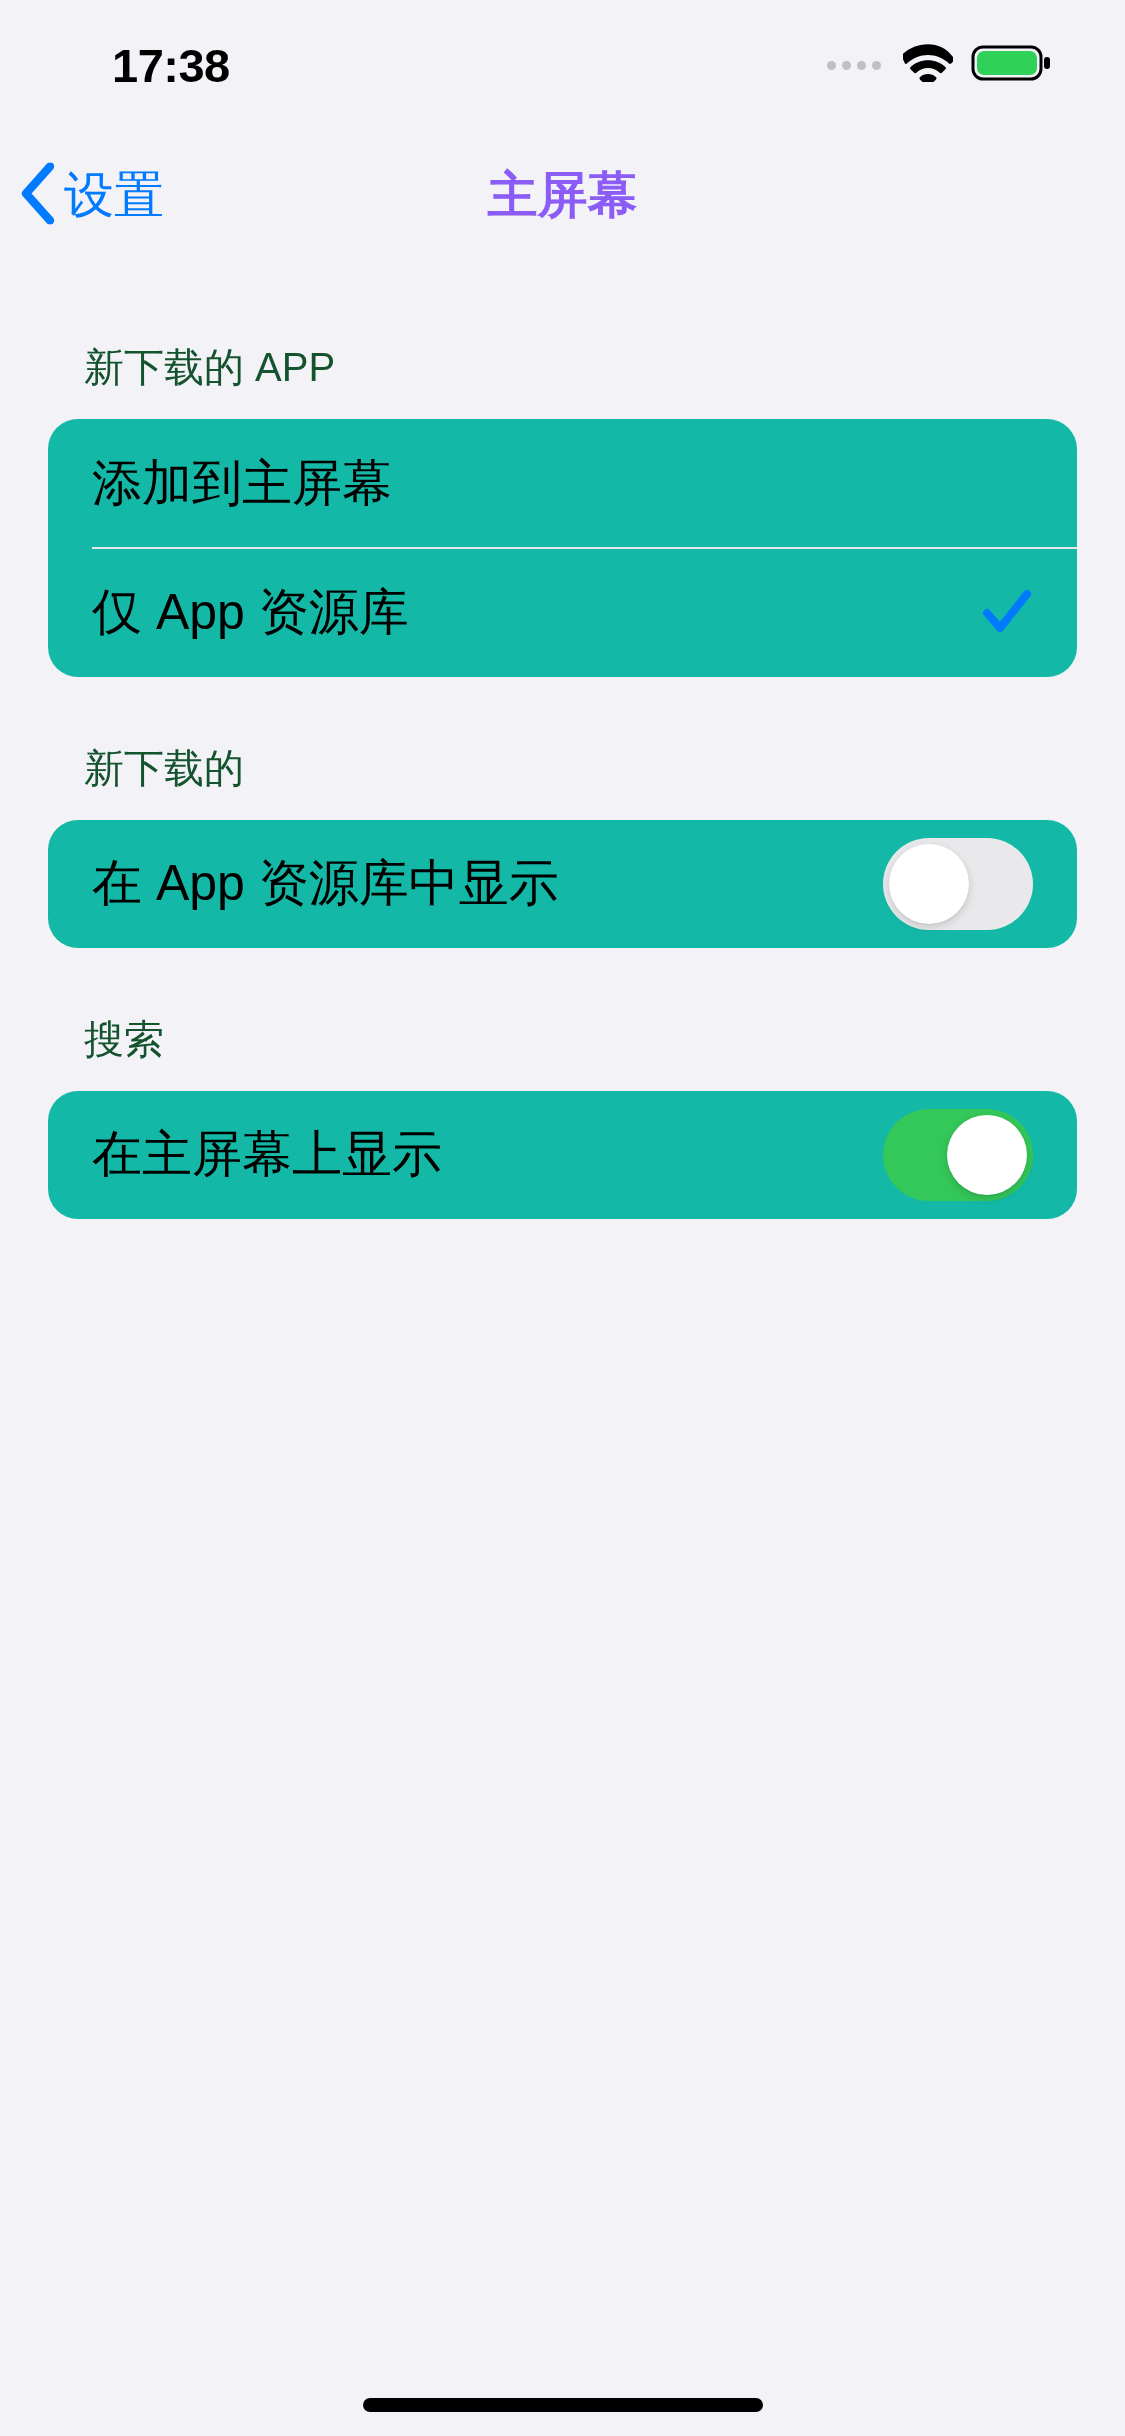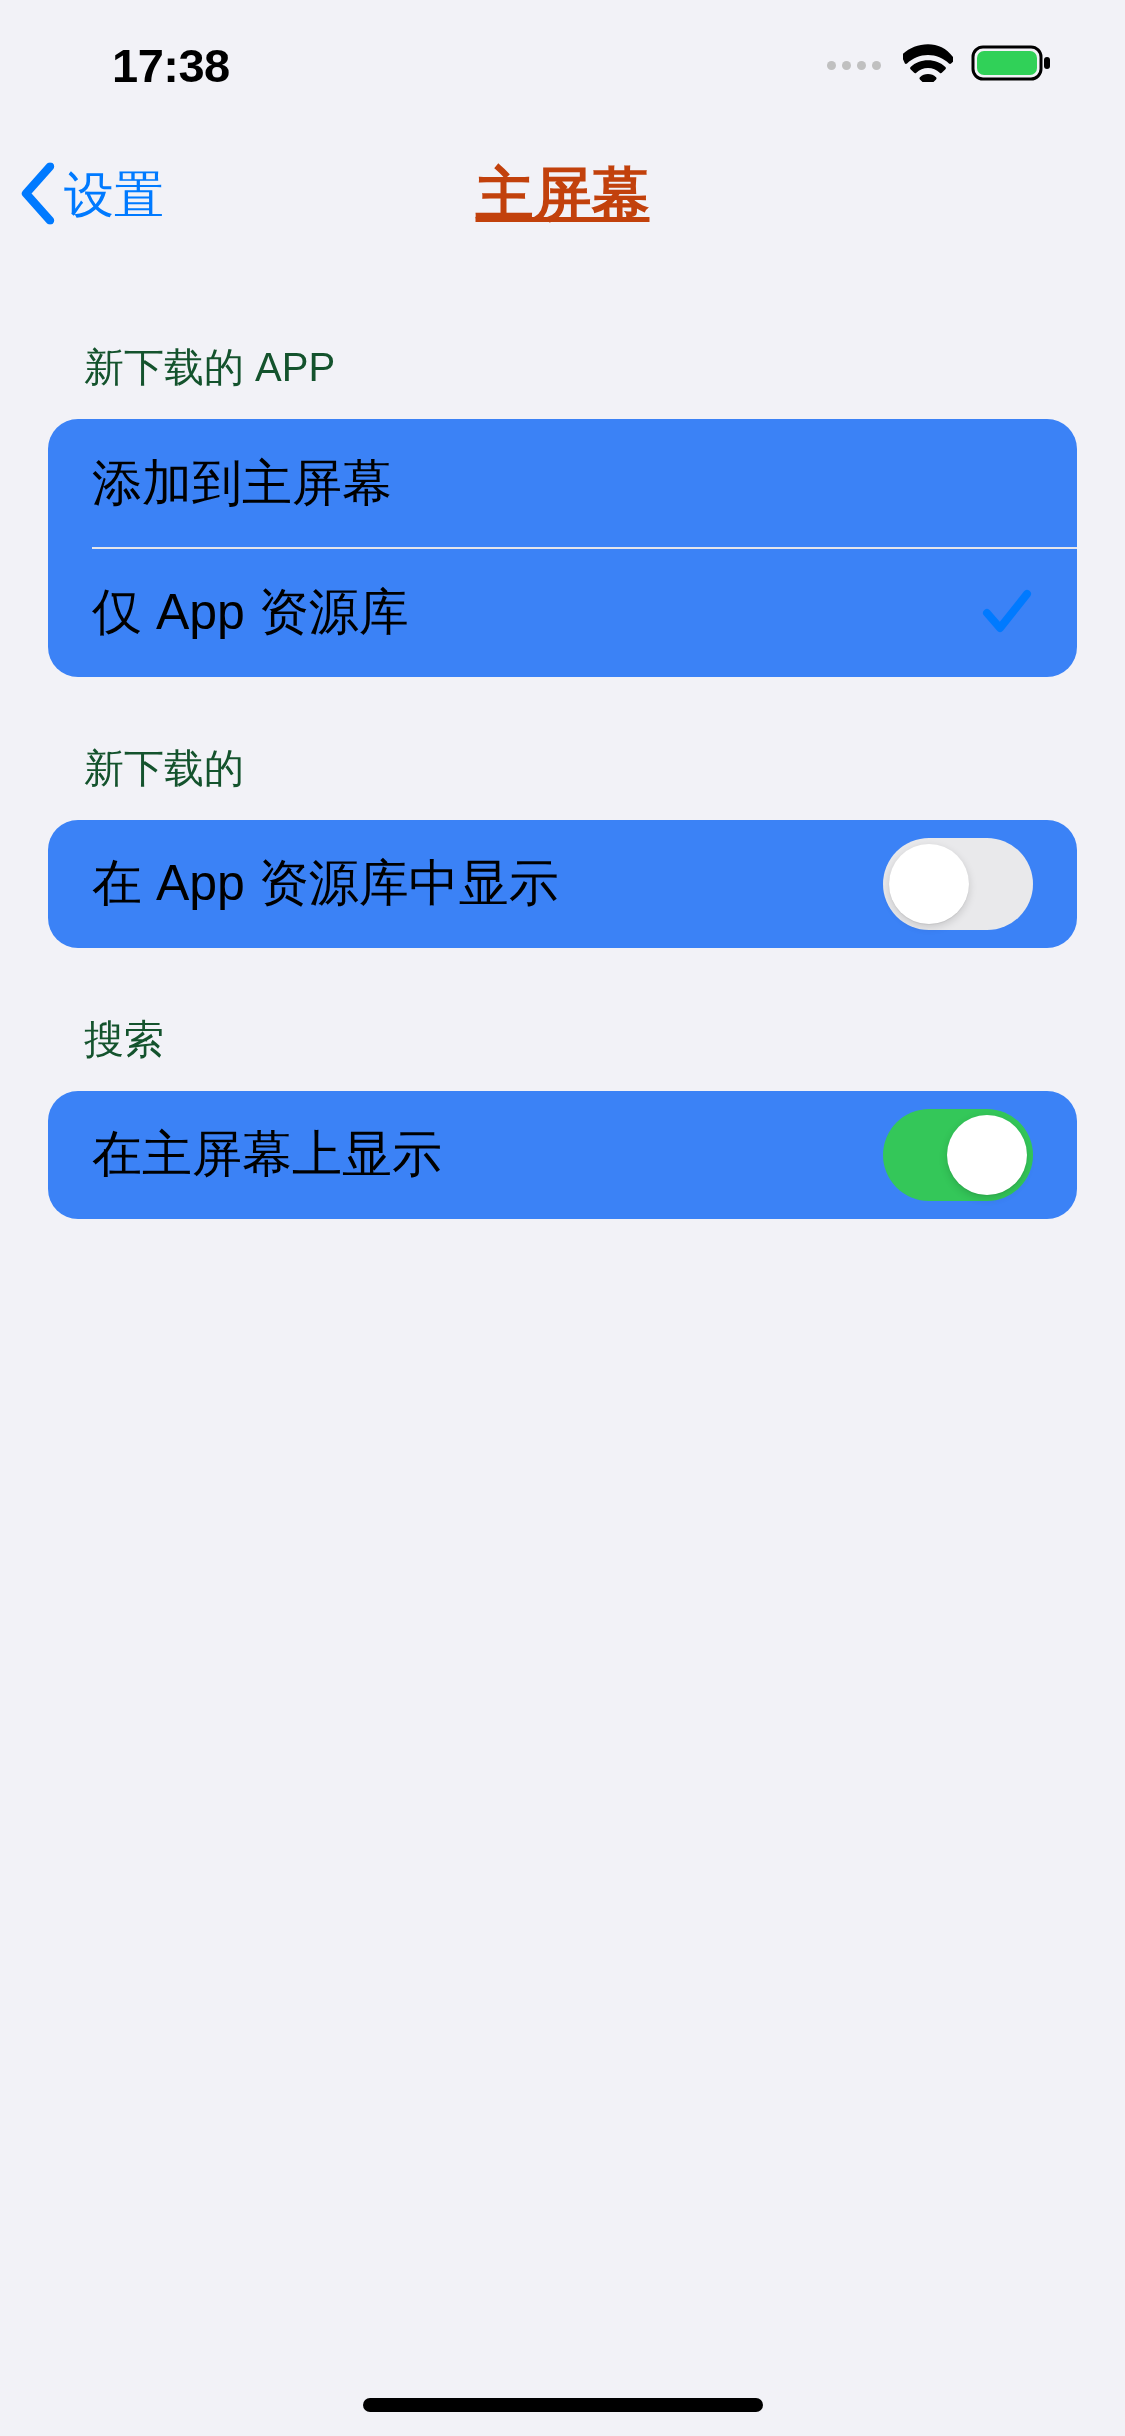--- a/index.html
+++ b/index.html
@@ -65,39 +65,38 @@
     }
     .nav-back-label {
       font-size: 50px;
       font-weight: 400;
       color: #007aff;
     }
     .nav-title {
       position: absolute;
       left: 50%;
       transform: translateX(-50%);
-      font-size: 58px;
+      font-size: 50px;
       font-weight: 600;
-      color: #c2410c;
-      text-decoration: underline;
+      color: #8b5cf6;
     }
     .content {
       padding: 0 48px;
     }
     .section-header {
       font-size: 40px;
       color: #14532d;
       padding: 80px 0 24px 36px;
       font-weight: 400;
     }
     .section-header.small-gap {
       padding-top: 64px;
     }
     .group {
-      background: #3b82f6;
+      background: #14b8a6;
       border-radius: 30px;
       overflow: hidden;
     }
     .row {
       display: flex;
       align-items: center;
       justify-content: space-between;
       height: 128px;
       padding: 0 44px 0 44px;
     }

